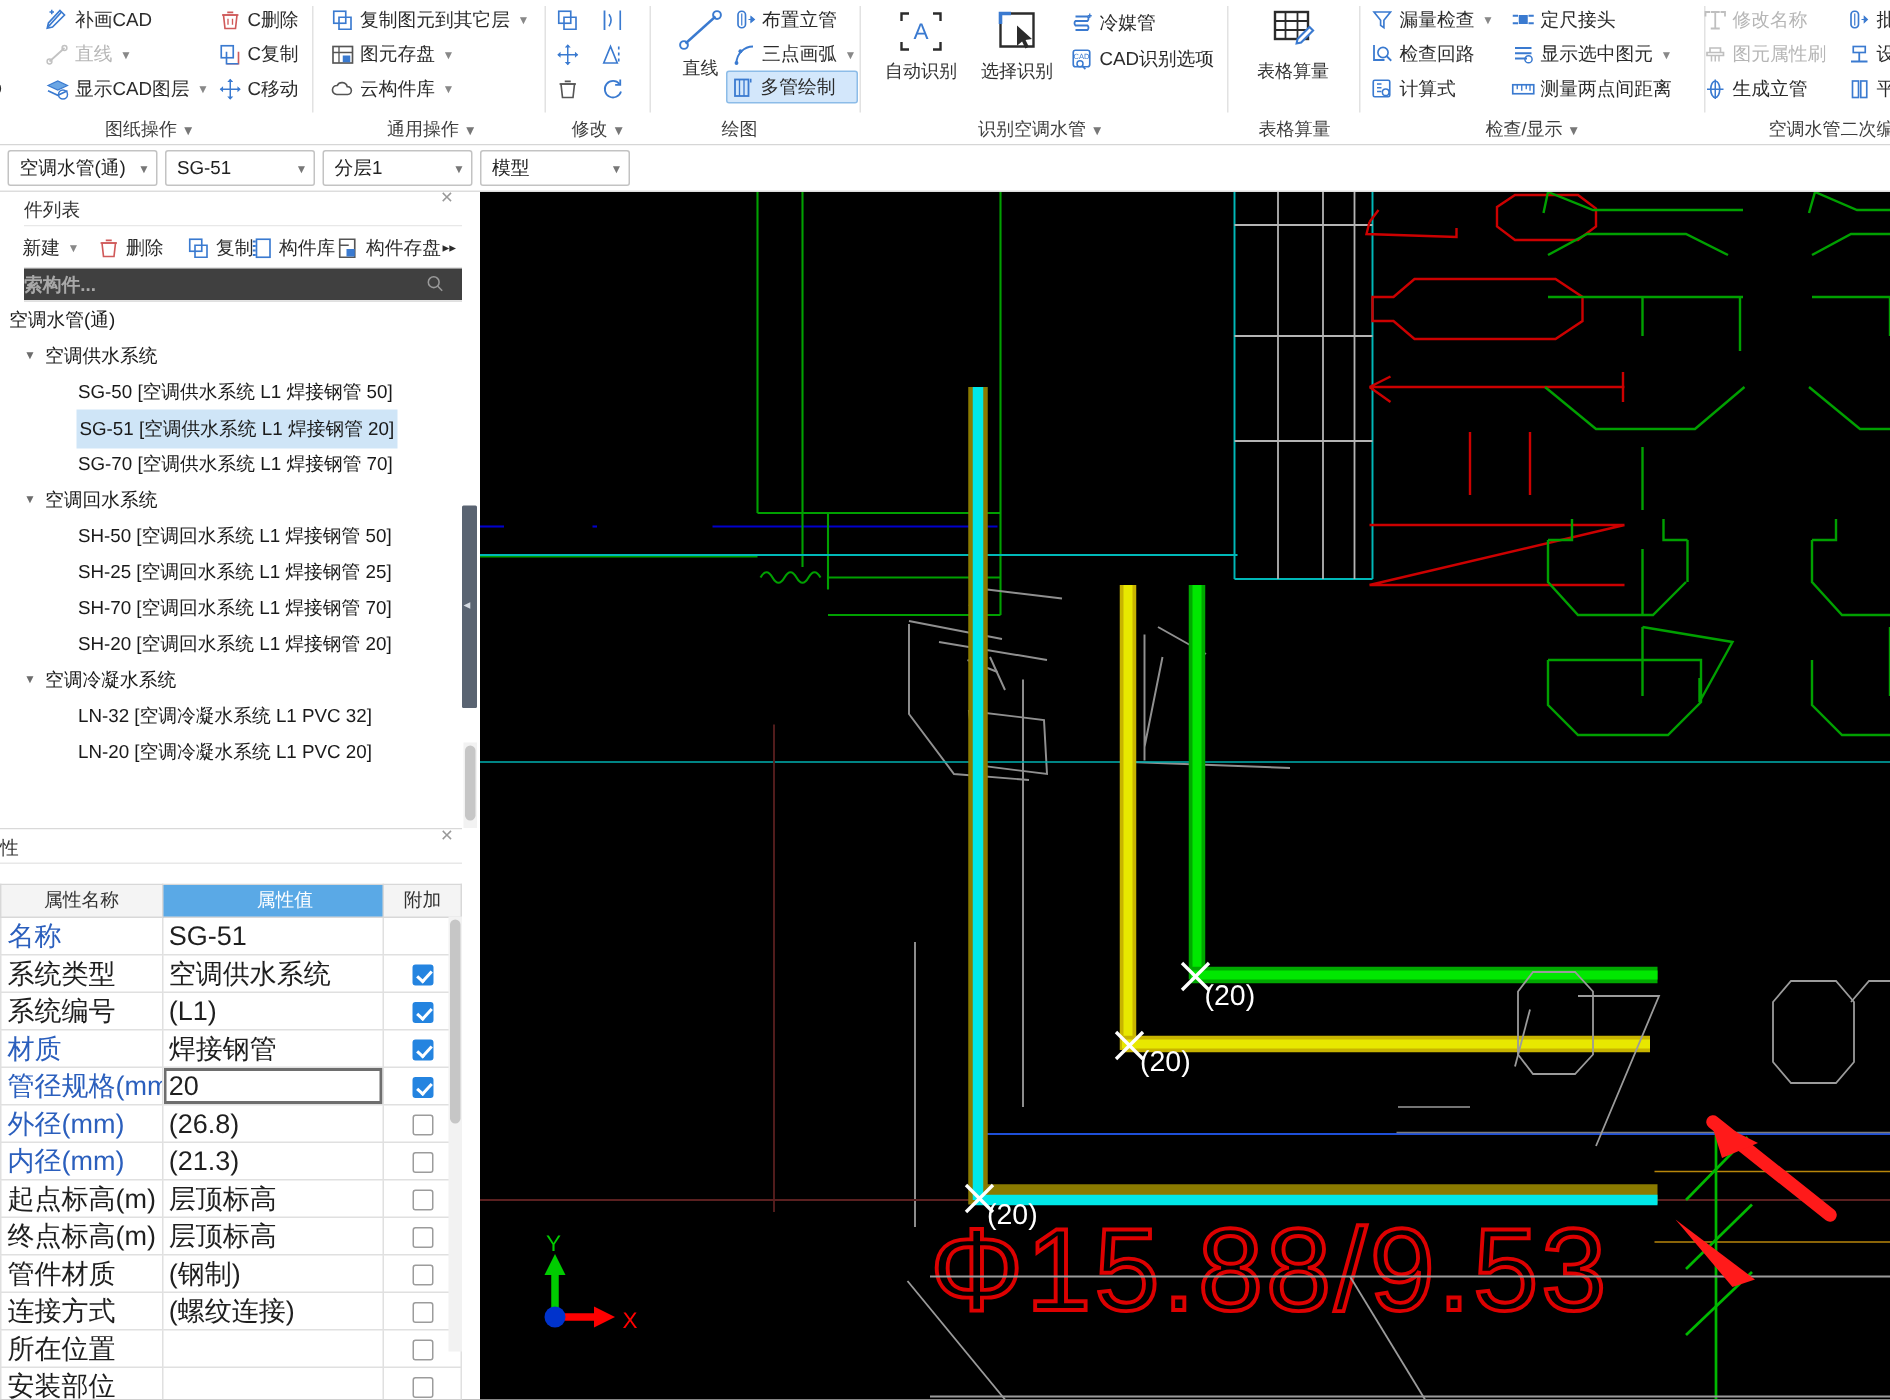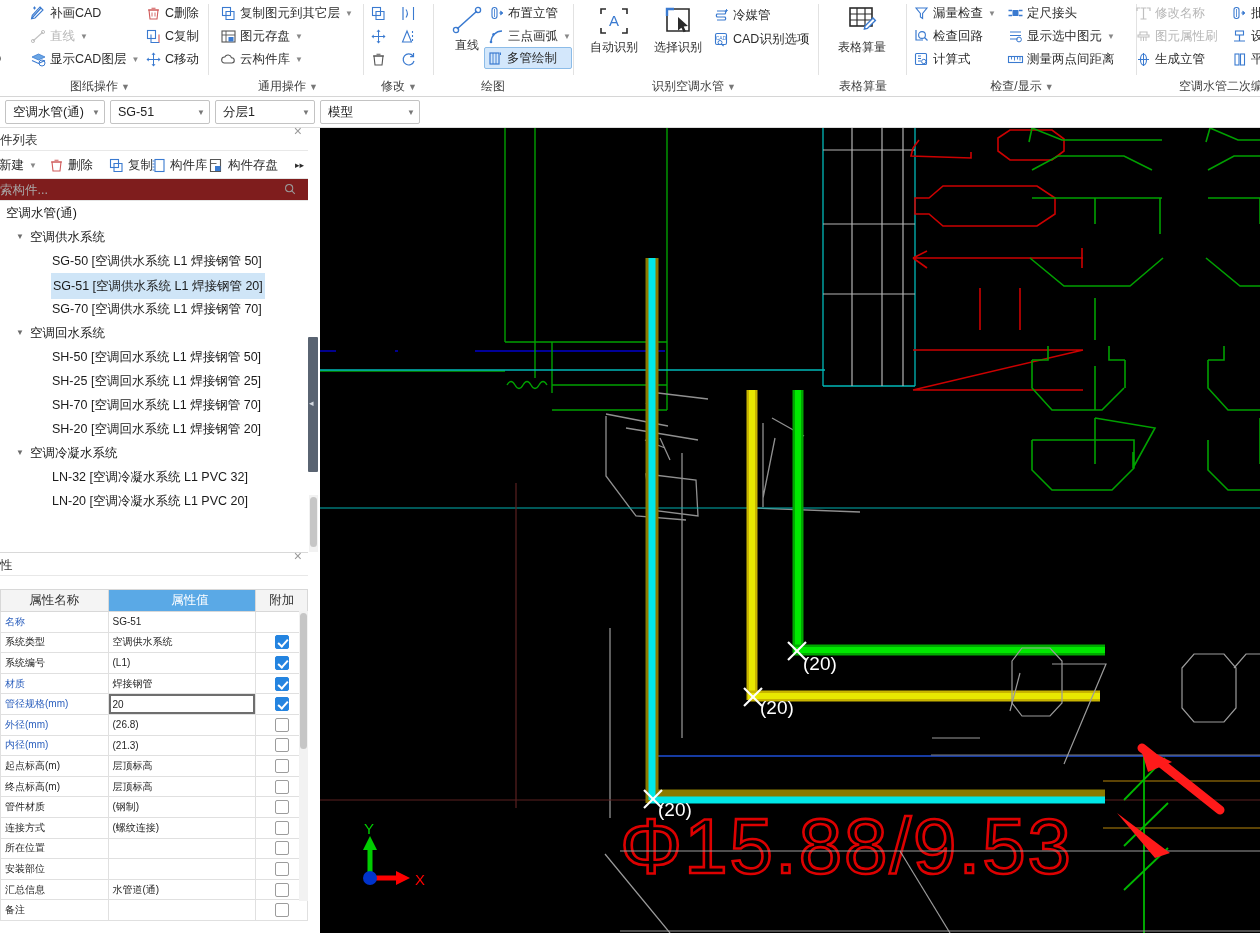--- a/index.html
+++ b/index.html
@@ -36,35 +36,35 @@
   .lpanel { position:absolute; left:0; background:#fff; }
   .ptitlebar { position:relative; height:23px; background:#fff; border-bottom:1px solid #e8e8e8; }
   .ptitle { position:absolute; left:0; top:4px; font-size:12.5px; color:#333; }
   .pclose { position:absolute; right:6px; top:-5px; font-size:14px; color:#999; }
 
   .ctoolbar { position:relative; height:28px; border-bottom:1px solid #e4e4e4; background:#fff; }
   .ctool { position:absolute; top:4px; height:20px; display:flex; align-items:center; gap:3px; white-space:nowrap; }
   .ctool .tx { font-size:12.5px; color:#2b2b2b; }
   .ctool .car { font-size:8px; color:#888; margin-left:2px; }
 
-  .searchrow { position:relative; height:22px; border-bottom:1px solid #e4e4e4; background:#7f1d1d; }
+  .searchrow { position:relative; height:22px; border-bottom:1px solid #e4e4e4; background:#404040;font-weight:bold; }
   .searchrow .ph { position:absolute; left:0; top:3px; font-size:12.5px; color:#a9a9a9; }
   .searchrow .si { position:absolute; right:12px; top:4px; }
 
   .tree { position:absolute; left:0; right:0; overflow:hidden; background:#fff; }
   .tnode { position:relative; height:24px; line-height:24px; font-size:12.5px; color:#1a1a1a; white-space:nowrap; }
   .tnode .tw { position:absolute; font-size:8px; color:#6c6c6c; }
   .tnode .tl { position:absolute; }
   .tnode.sel .tl { background:#cfe5f7; padding:1px 2px; }
 
   
   .ptable { position:absolute; left:0; top:0; width:308px; border-collapse:collapse; table-layout:fixed; }
   .ptable th { background:#f4f4f4; border:1px solid #d8d8d8; height:22px; font-size:12.5px; font-weight:normal; color:#333; }
   .ptable th.v { background:#5aa9e6; color:#fff;padding-left:16px; }
-  .ptable td { border:1px solid #e0e0e0; height:20.6px; font-size:10px; color:#1f1f1f; padding:0 4px; overflow:hidden; white-space:nowrap; }
+  .ptable td { border:1px solid #e0e0e0; height:20.6px; font-size:18px; color:#1f1f1f; padding:0 4px; overflow:hidden; white-space:nowrap; }
   .ptable td.n.blue { color:#2b5fbd; }
   .ptable td.a { text-align:center; padding:0; }
   .cbx { display:inline-block; width:14px; height:14px; border:1px solid #9c9c9c; border-radius:2px; background:#fff; vertical-align:middle; }
   .cbx.on { background:#2484e0; border-color:#2484e0; position:relative; }
   .cbx.on:after { content:""; position:absolute; left:4px; top:1px; width:4px; height:8px; border:solid #fff; border-width:0 2px 2px 0; transform:rotate(42deg); }
   td.edit { box-shadow: inset 0 0 0 2px #6e6e6e; }
 
   .vsplit { position:absolute; background:#5a6472; width:10px; border-radius:1px; }
   .vsplit:after { content:"◂"; position:absolute; left:1px; top:50%; margin-top:-7px; font-size:9px; color:#d6dbe2; }
   .sbar { position:absolute; width:9px; background:#f2f2f2; }
@@ -428,21 +428,21 @@
     <div class="combo" style="left:215px;width:100px;">
       <span class="cv">分层1</span>
       <span class="dn">▼</span>
     </div>
     <div class="combo" style="left:320px;width:100px;">
       <span class="cv">模型</span>
       <span class="dn">▼</span>
     </div>
   </div>
 
-  <div class="lpanel" style="top:128px;width:308px;height:424px;">
+  <div class="lpanel" style="top:128px;width:308px;height:424px;padding-left:16px;">
     <div class="ptitlebar">
       <span class="ptitle">件列表</span>
       <span class="pclose">×</span>
     </div>
 
     <div class="ctoolbar">
       <div class="ctool" style="left:-4px;">
         <span class="ico" style="width:0"></span>
         <span class="tx">新建</span>
         <span class="car">▼</span>

